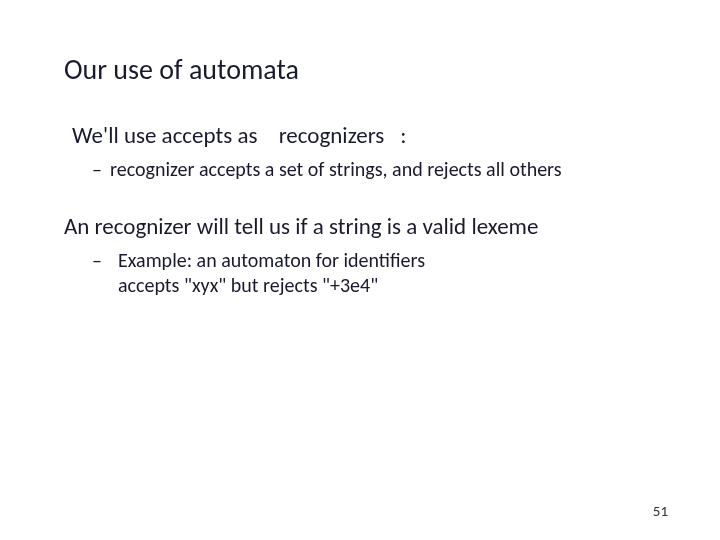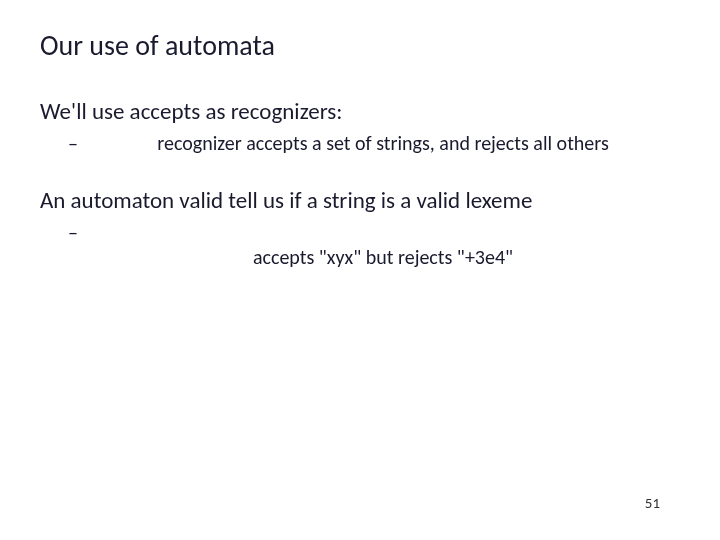--- a/index.html
+++ b/index.html
@@ -1,15 +1,15 @@
 <!DOCTYPE html>
 <html><head>
 <meta charset="utf-8">
 <style>
-  * { margin: 0; padding: 0; box-sizing: border-box; }
+  * { margin: 8px; padding: 0; box-sizing: border-box; }
   html, body { width: 720px; height: 540px; }
   body {
     font-family: "Calibri", "Segoe UI", sans-serif;
     background: #fff;
     color: #1a1a2e;
     position: relative;
     padding: 28px 40px 0 40px;
   }
   .title {
     font-size: 28px;
@@ -29,21 +29,20 @@
     margin-left: 28px;
     margin-bottom: 30px;
   }
   .sub-item {
     font-size: 20px;
     font-weight: 400;
     color: #1a1a2e;
     position: relative;
     padding-left: 18px;
     line-height: 1.25;
-    text-align: center;
   }
   .sub-item::before {
     content: "–";
     position: absolute;
     left: 0;
     top: 0;
   }
   .page-num {
     position: absolute;
     bottom: 28px;
@@ -57,21 +56,21 @@
 
 <h1 class="title">Our use of automata</h1>
 
 <p class="body-text">
   <span>We'll use accepts as </span><span class="underline">recognizers</span><span>:</span>
 </p>
 <div class="sub-list">
   <div class="sub-item">recognizer accepts a set of strings, and rejects all others</div>
 </div>
 
-<p class="body-text">An automaton valid tell us if a string is a valid lexeme</p>
+<p class="body-text">An recognizer will tell us if a string is a valid lexeme</p>
 <div class="sub-list">
   <div class="sub-item">
-    <br>
+    <span>Example: an automaton for identifiers</span><br>
     <span>accepts "xyx" but rejects "+3e4"</span>
   </div>
 </div>
 
 <div class="page-num">51</div>
 
 </body></html>

